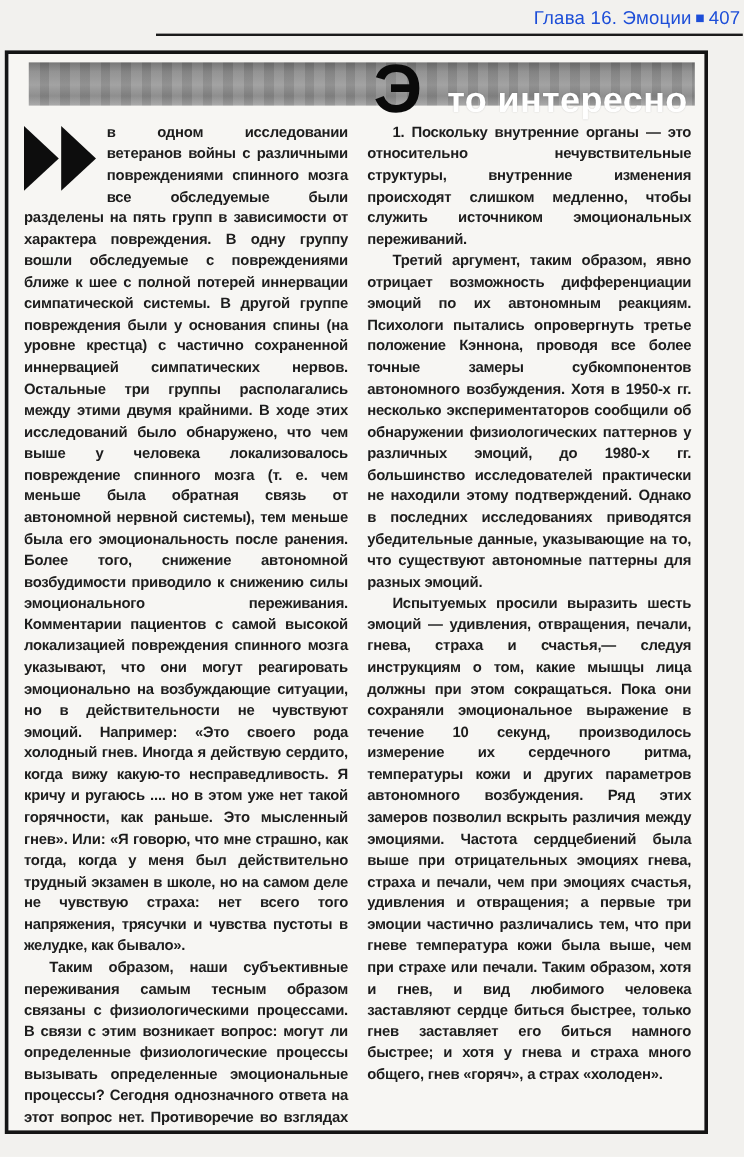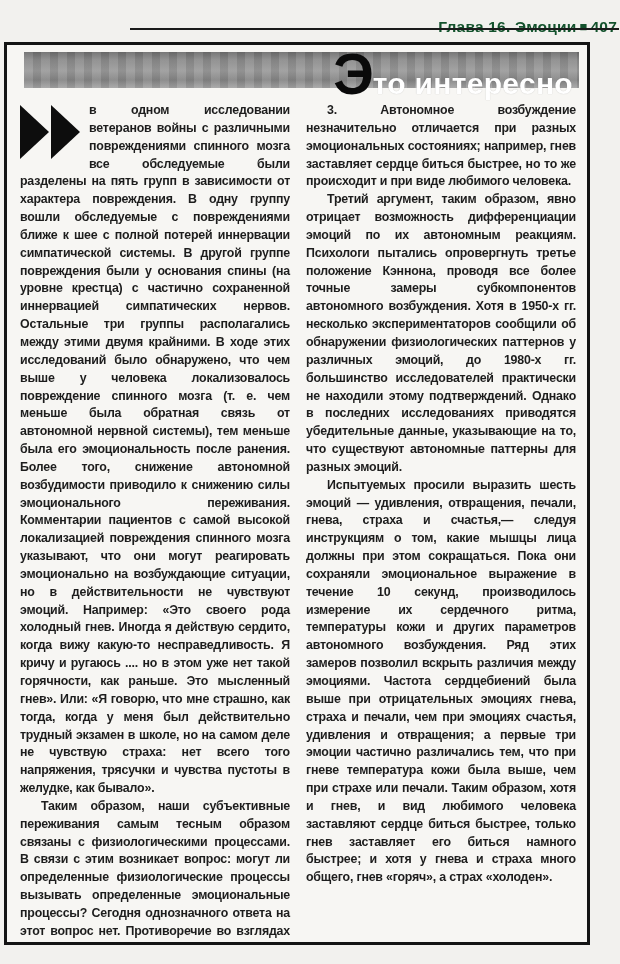--- a/index.html
+++ b/index.html
@@ -3,22 +3,22 @@
 <meta charset="utf-8">
 <style>
   html,body{margin:0;padding:0;}
   body{
     width:620px;height:964px;position:relative;overflow:hidden;
     background:#f2f1ee;
     font-family:"Liberation Sans","DejaVu Sans",sans-serif;
     -webkit-font-smoothing:antialiased;
   }
   .page-header{
-    position:absolute;top:18px;right:3px;
-    font-size:15.5px;font-weight:bold;color:#14532d;letter-spacing:.2px;
+    position:absolute;top:7px;right:3px;
+    font-size:15.5px;font-weight:normal;color:#1d4ed8;letter-spacing:.2px;
     white-space:nowrap;
   }
   .page-header .sq{font-size:13px;position:relative;top:-1px;padding:0 3px;}
   .header-rule{
     position:absolute;top:28px;left:130px;right:1px;height:2px;background:#1b1b1b;
   }
   .frame{
     position:absolute;left:4px;top:42px;width:580px;height:897px;
     border:3px solid #141414;background:#f7f6f3;overflow:hidden;
   }
@@ -31,20 +31,21 @@
   .banner-title{
     position:absolute;right:6px;bottom:-11px;
     display:flex;align-items:baseline;white-space:nowrap;
   }
   .banner-initial{
     font-size:57px;font-weight:bold;color:#0a0a0a;line-height:.78;letter-spacing:-1px;
   }
   .banner-rest{
     font-size:30px;font-weight:bold;color:#ffffff;line-height:1;letter-spacing:.3px;
     text-shadow:0 0 1px rgba(0,0,0,.25);
+    margin-left:22px;
   }
   .columns{
     display:flex;gap:16px;padding:14px 11px 0 13px;
   }
   .col{
     flex:1;min-width:0;
     font-size:12.4px;line-height:17.85px;font-weight:700;color:#1d1d1d;
     text-align:justify;letter-spacing:-.2px;
   }
   .para{margin:0;}
@@ -81,20 +82,20 @@
         <span class="ff-icon">
           <span class="tri"></span>
           <span class="tri"></span>
         </span><span>в одном исследовании ветеранов войны с различными повреждениями спинного мозга все обследуемые были разделены на пять групп в зависимости от характера повреждения. В одну группу вошли обследуемые с повреждениями ближе к шее с полной потерей иннервации симпатической системы. В другой группе повреждения были у основания спины (на уровне крестца) с частично сохраненной иннервацией симпатических нервов. Остальные три группы располагались между этими двумя крайними. В ходе этих исследований было обнаружено, что чем выше у человека локализовалось повреждение спинного мозга (т. е. чем меньше была обратная связь от автономной нервной системы), тем меньше была его эмоциональность после ранения. Более того, снижение автономной возбудимости приводило к снижению силы эмоционального переживания. Комментарии пациентов с самой высокой локализацией повреждения спинного мозга указывают, что они могут реагировать эмоционально на возбуждающие ситуации, но в действительности не чувствуют эмоций. Например: «Это своего рода холодный гнев. Иногда я действую сердито, когда вижу какую-то несправедливость. Я кричу и ругаюсь .... но в этом уже нет такой горячности, как раньше. Это мысленный гнев». Или: «Я говорю, что мне страшно, как тогда, когда у меня был действительно трудный экзамен в школе, но на самом деле не чувствую страха: нет всего того напряжения, трясучки и чувства пустоты в желудке, как бывало».</span>
       </p>
       <p class="para indent"><span>Таким образом, наши субъективные переживания самым тесным образом связаны с физиологическими процессами. В связи с этим возникает вопрос: могут ли определенные физиологические процессы вызывать определенные эмоциональные процессы? Сегодня однозначного ответа на этот вопрос нет. Противоречие во взглядах на этот вопрос существуют с момента появления двух теорий: Кэннона и Джемса—Ланге, которые по-разному отвечали на этот вопрос. В теории Джемса—Ланге утверждалось: поскольку восприятие автономного возбуждения (и, возможно, других изменений в организме) составляет переживание эмоции и поскольку различные эмоции переживаются по-разному, у каждой эмоции должен существовать отдельный источник автономной активности. Следовательно, эмоции различаются источником автономного возбуждения.</span></p>
 
     </div>
 
     <div class="col">
-      <p class="para indent"><span>3. Автономное возбуждение незначительно отличается при разных эмоциональных состояниях; например, гнев заставляет сердце биться быстрее, но то же происходит и при виде любимого человека.</span></p>
+      <p class="para indent"><span>1. Поскольку внутренние органы — это относительно нечувствительные структуры, внутренние изменения происходят слишком медленно, чтобы служить источником эмоциональных переживаний.</span></p>
       <p class="para indent"><span>Третий аргумент, таким образом, явно отрицает возможность дифференциации эмоций по их автономным реакциям. Психологи пытались опровергнуть третье положение Кэннона, проводя все более точные замеры субкомпонентов автономного возбуждения. Хотя в 1950-х гг. несколько экспериментаторов сообщили об обнаружении физиологических паттернов у различных эмоций, до 1980-х гг. большинство исследователей практически не находили этому подтверждений. Однако в последних исследованиях приводятся убедительные данные, указывающие на то, что существуют автономные паттерны для разных эмоций.</span></p>
       <p class="para indent"><span>Испытуемых просили выразить шесть эмоций — удивления, отвращения, печали, гнева, страха и счастья,— следуя инструкциям о том, какие мышцы лица должны при этом сокращаться. Пока они сохраняли эмоциональное выражение в течение 10 секунд, производилось измерение их сердечного ритма, температуры кожи и других параметров автономного возбуждения. Ряд этих замеров позволил вскрыть различия между эмоциями. Частота сердцебиений была выше при отрицательных эмоциях гнева, страха и печали, чем при эмоциях счастья, удивления и отвращения; а первые три эмоции частично различались тем, что при гневе температура кожи была выше, чем при страхе или печали. Таким образом, хотя и гнев, и вид любимого человека заставляют сердце биться быстрее, только гнев заставляет его биться намного быстрее; и хотя у гнева и страха много общего, гнев «горяч», а страх «холоден».</span></p>
 
     </div>
 
   </div>
 </div>
 
 </body></html>

